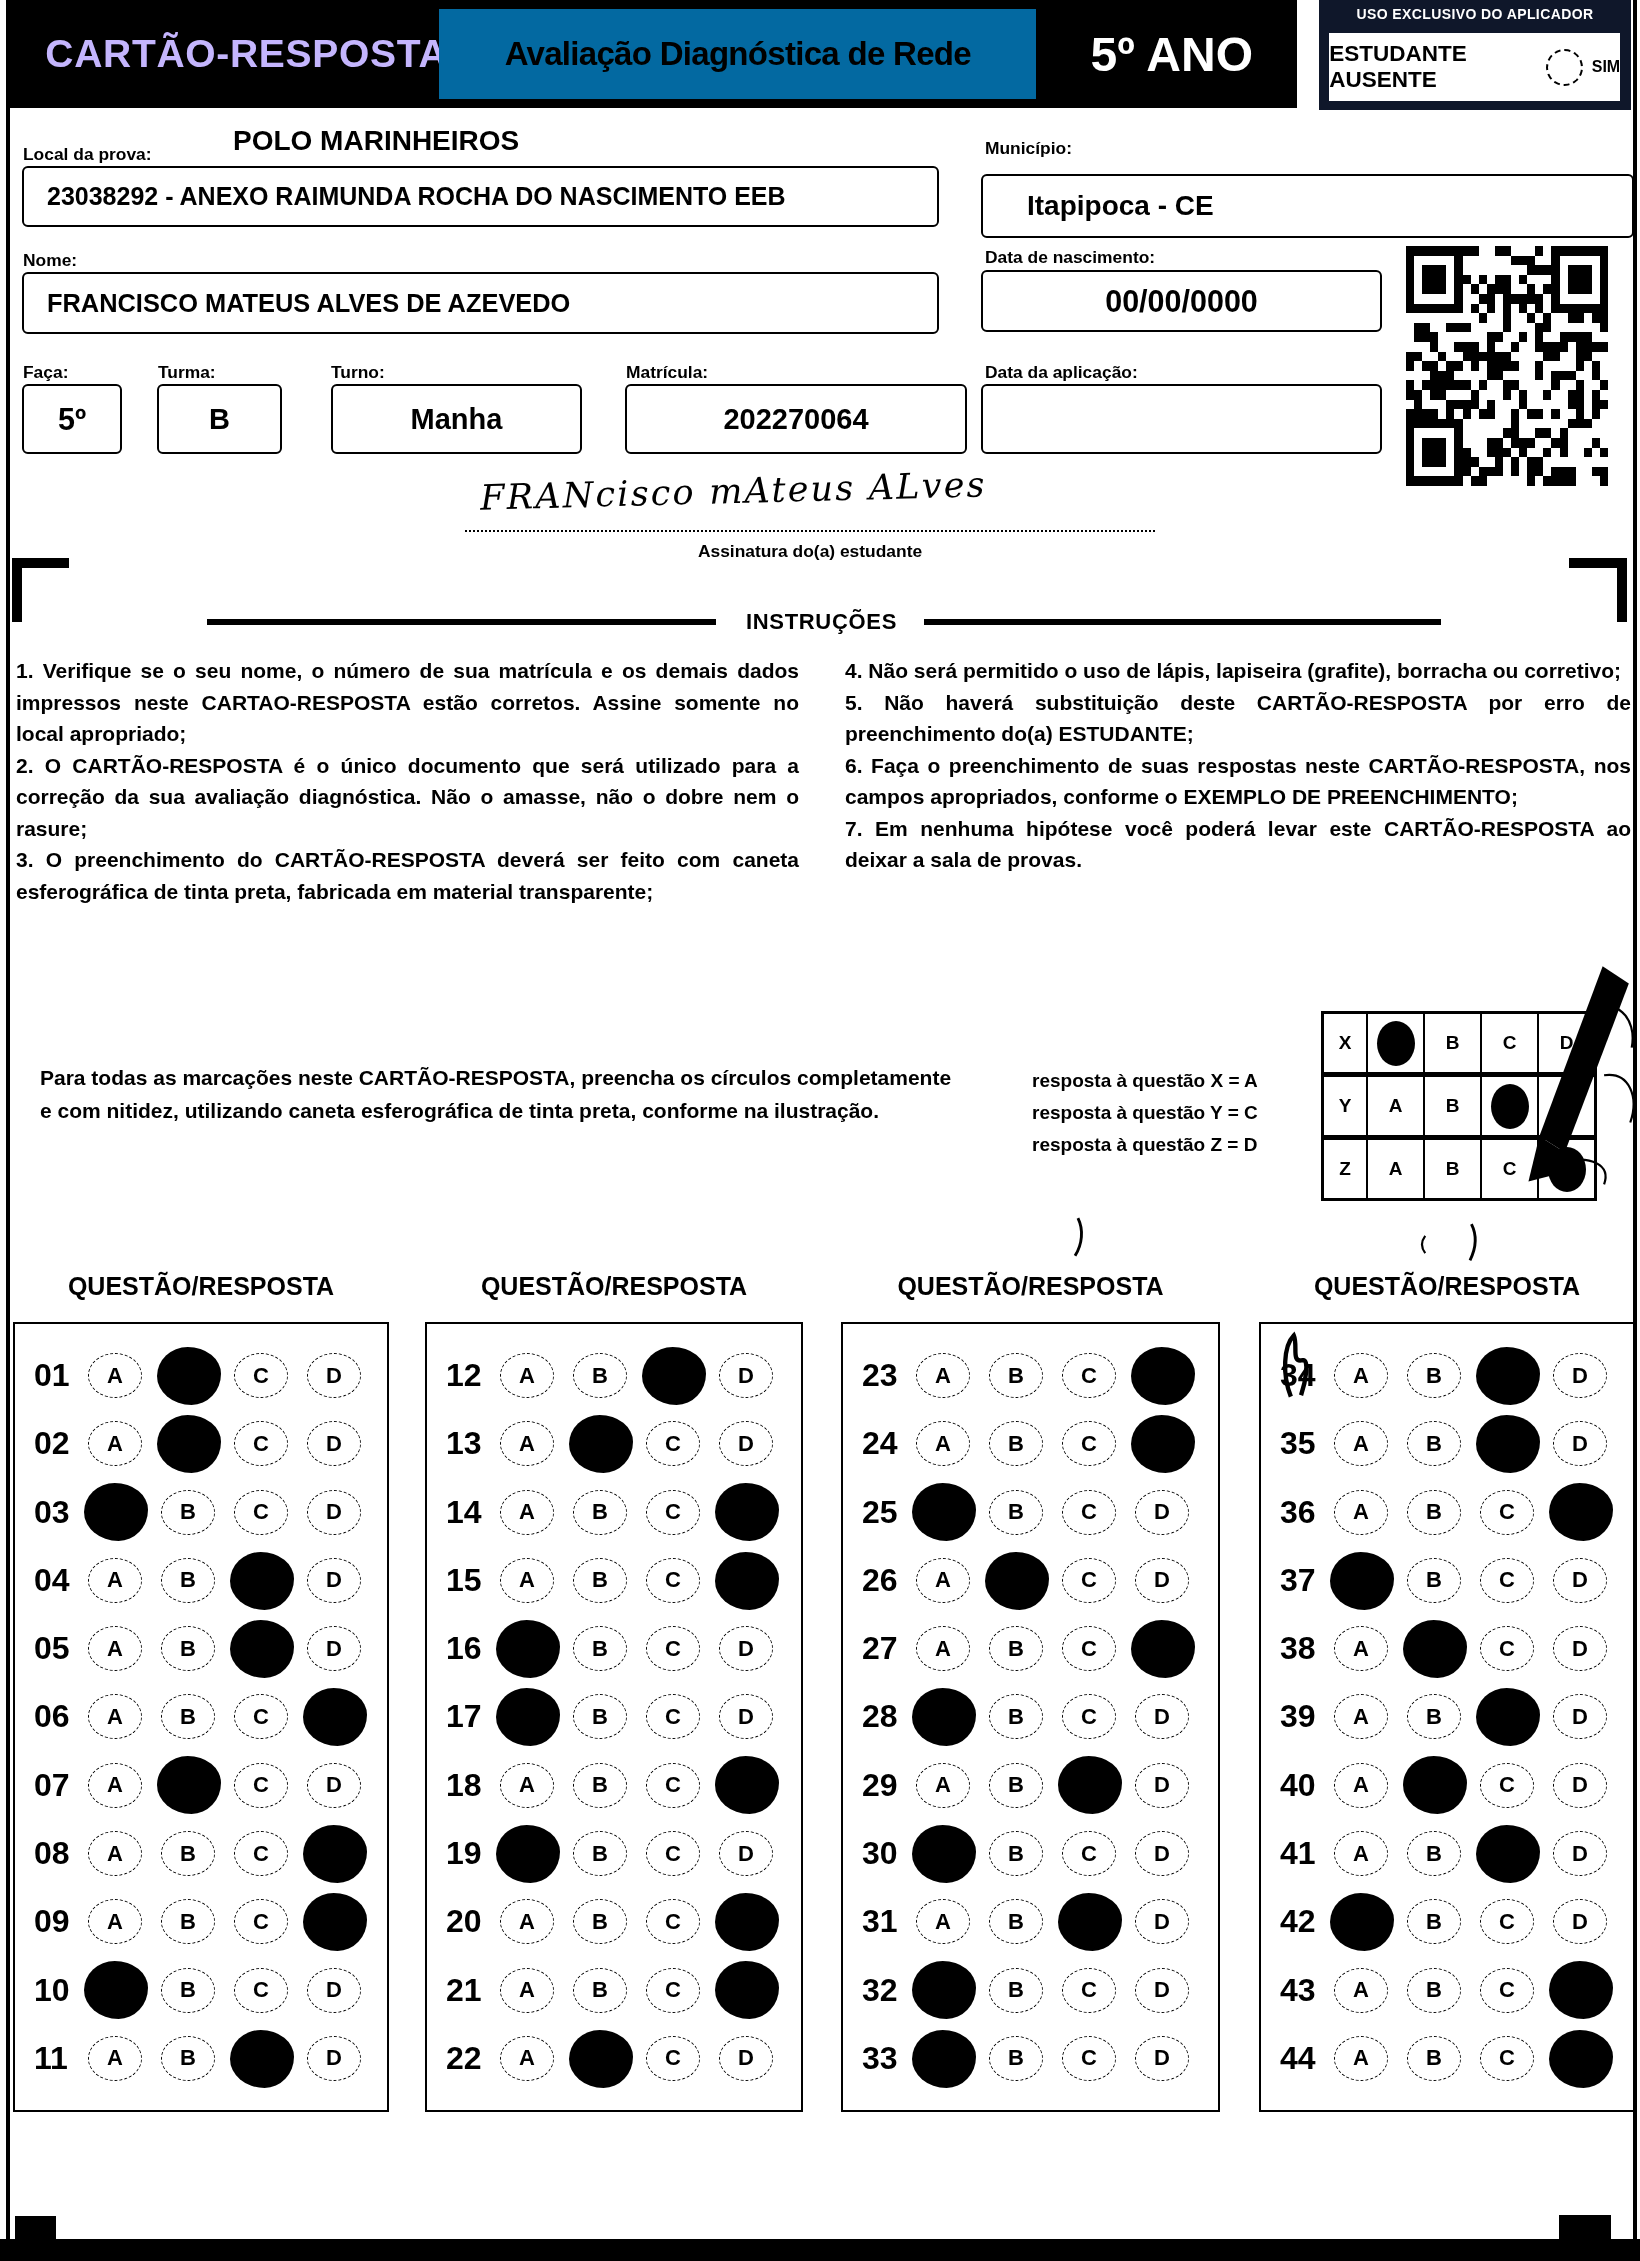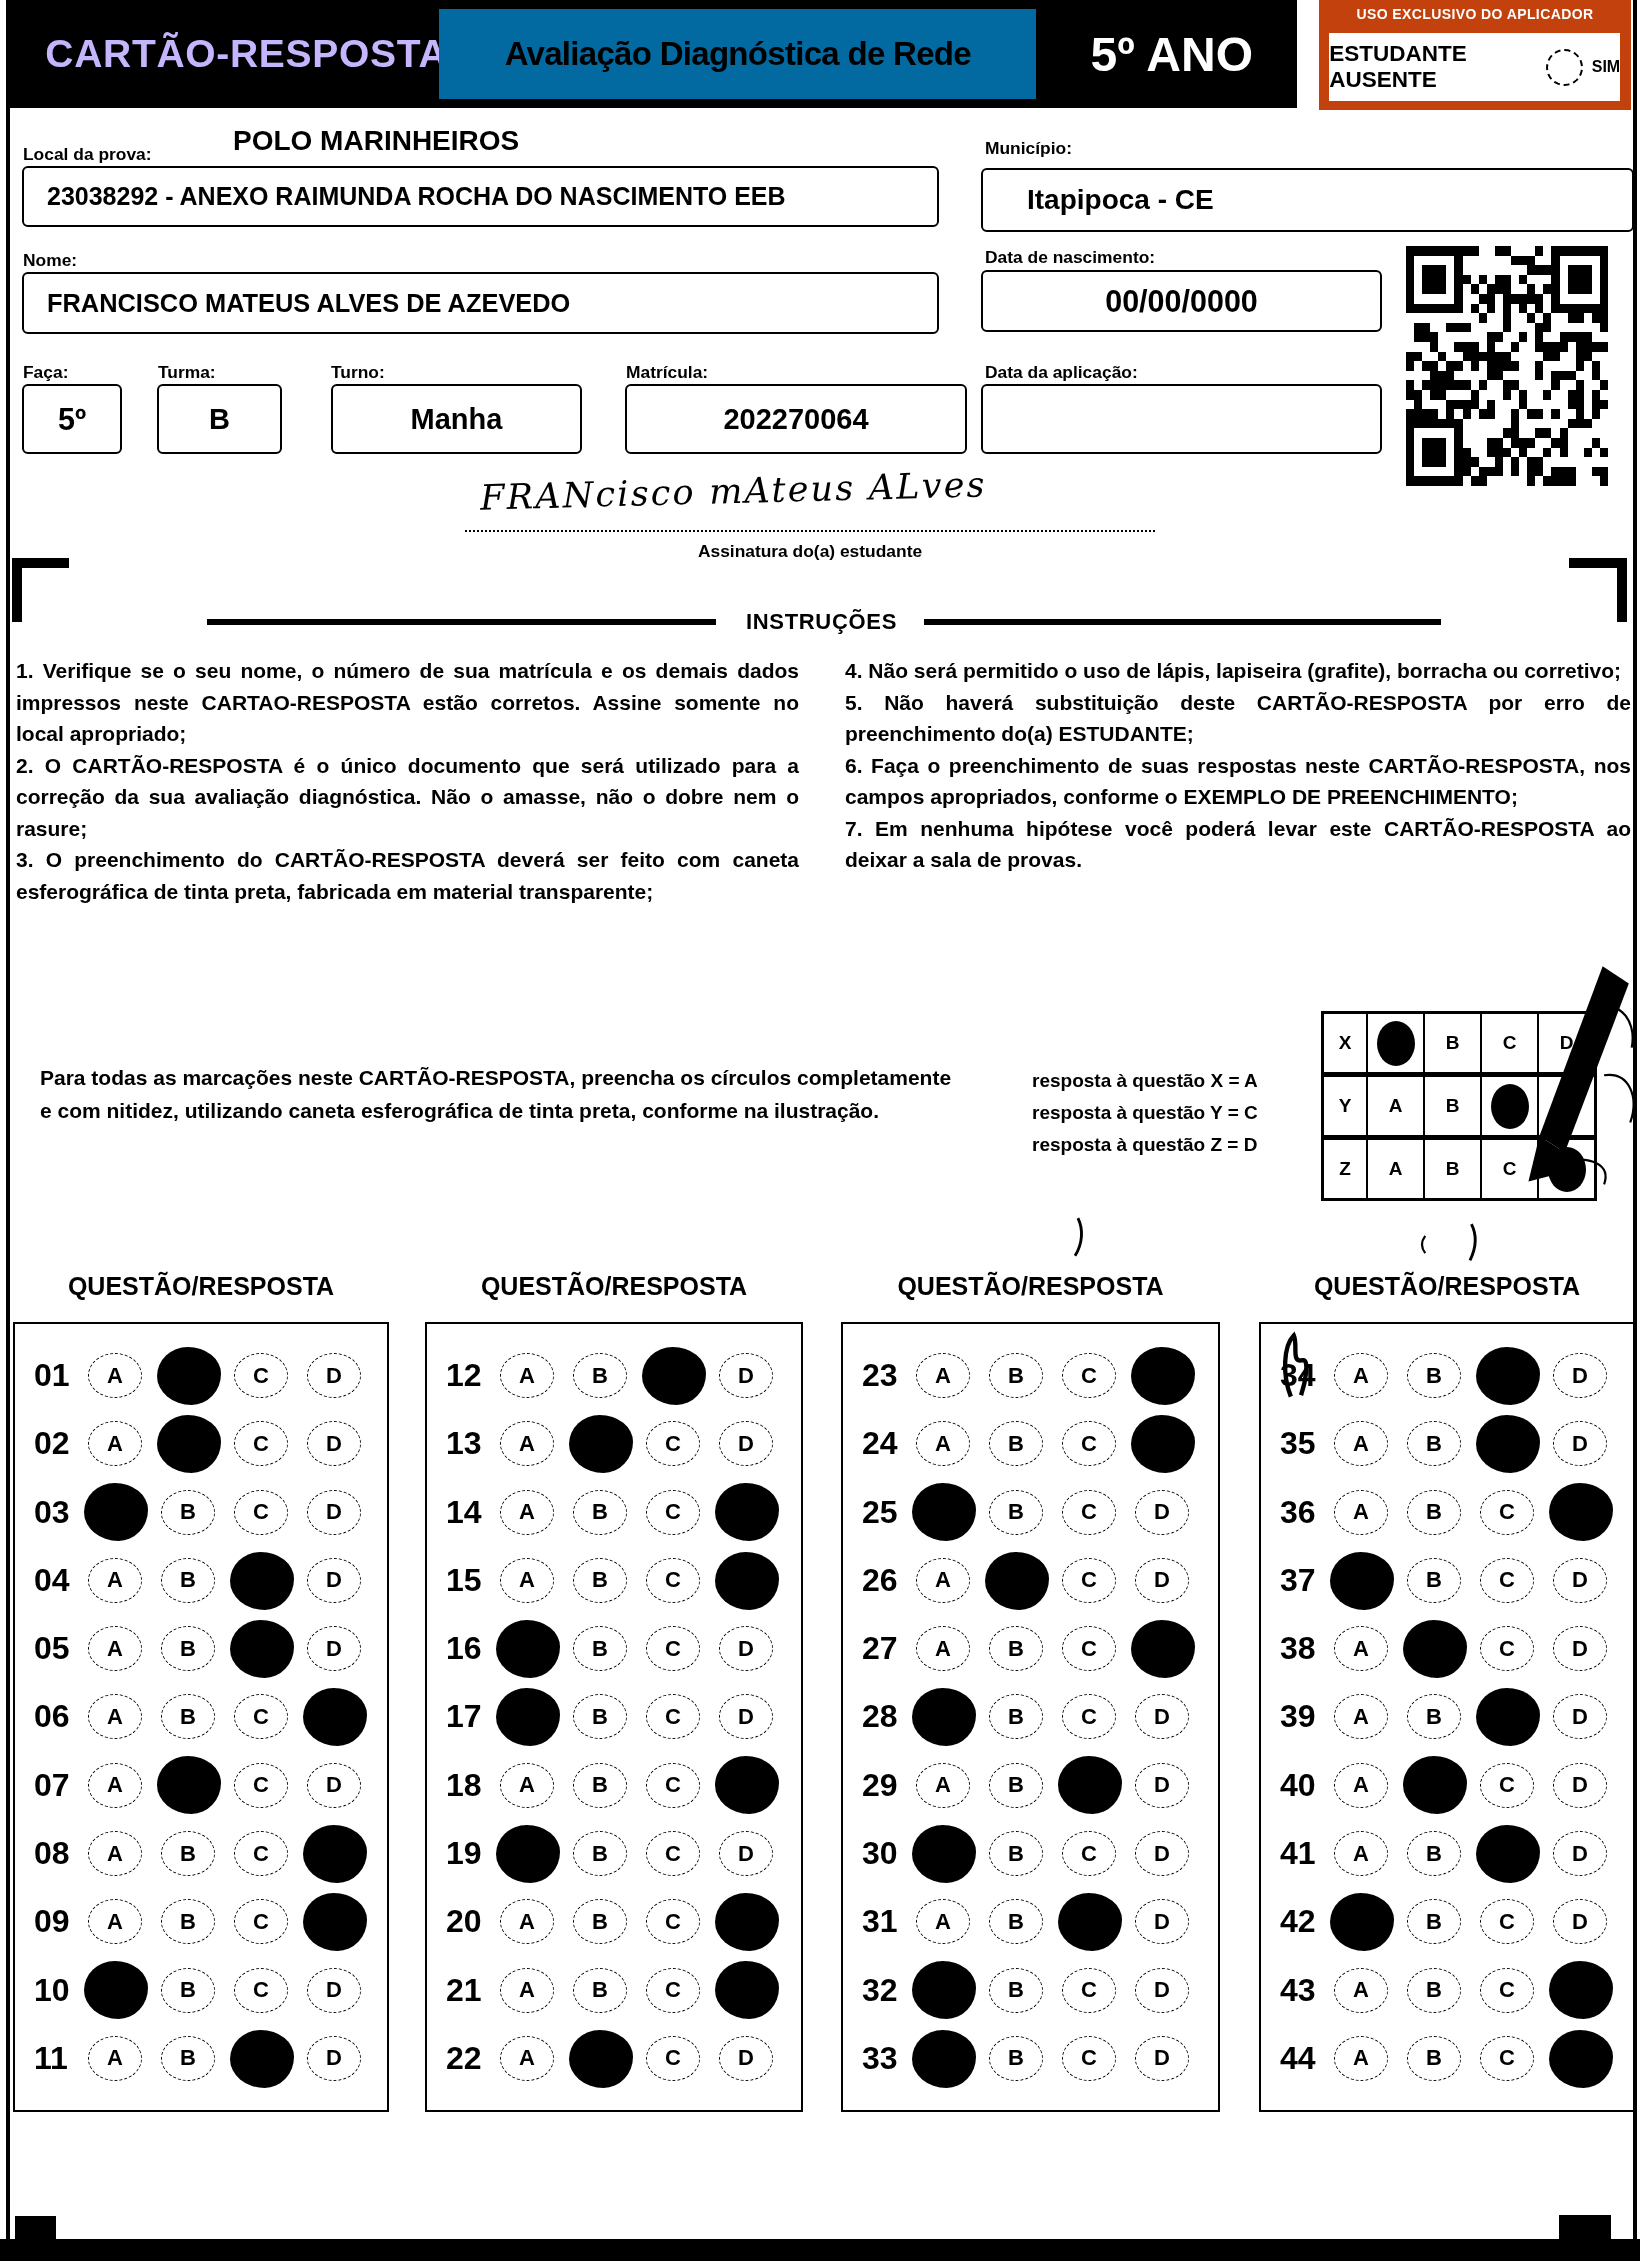--- a/index.html
+++ b/index.html
@@ -5,21 +5,21 @@
   html,body{margin:0;padding:0;background:#e8e8e8;}
   .page{position:relative;width:1641px;height:2261px;background:#fff;font-family:"Liberation Sans",sans-serif;color:#000;overflow:hidden;}
   .abs{position:absolute;}
   .b{font-weight:700;}
 
   
   .hdr-main{left:7.3px;top:0;width:1290px;height:108px;background:#000;}
   .hdr-title{position:absolute;left:38px;top:0;height:108px;display:flex;align-items:center;color:#c4b5fd;font-size:39px;font-weight:700;letter-spacing:0.7px;}
   .hdr-subbox{position:absolute;left:432px;top:8.7px;width:597px;height:90px;background:#0369a1;display:flex;align-items:center;justify-content:center;font-size:33px;font-weight:700;letter-spacing:-0.7px;}
   .hdr-grade{position:absolute;left:1039px;top:0;width:251px;height:108px;display:flex;align-items:center;justify-content:center;color:#fff;font-size:48px;font-weight:700;}
-  .hdr-right{left:1319px;top:0;width:312px;height:110px;background:#c2410c;}
+  .hdr-right{left:1319px;top:0;width:312px;height:110px;background:#0f172a;}
   .uso{position:absolute;left:0;top:5.8px;width:100%;text-align:center;color:#fff;font-size:14px;font-weight:700;letter-spacing:0.4px;}
   .absent-box{position:absolute;left:10.2px;top:33px;width:291px;height:68px;background:#fff;display:flex;align-items:center;justify-content:center;gap:8.7px;}
   .absent-lbl{font-size:22.5px;font-weight:700;}
   .absent-circle{width:33px;height:33px;border:2.2px dashed #000;border-radius:50%;flex:0 0 auto;}
   .absent-sim{font-size:16px;font-weight:700;}
 
   
   .edge{background:#000;}
   .lbl{font-size:17.4px;font-weight:700;}
   .fbox{border:2.9px solid #000;border-radius:5.8px;background:#fff;display:flex;align-items:center;font-weight:700;box-sizing:border-box;}
@@ -77,21 +77,21 @@
       <span class="absent-circle"></span>
       <span class="absent-sim">SIM</span>
     </div>
   </div>
 
   <div class="abs lbl" style="left:23px;top:144px;">Local da prova:</div>
   <div class="abs b" style="left:233px;top:125px;font-size:28px;">POLO MARINHEIROS</div>
   <div class="abs fbox" style="left:22px;top:166px;width:917px;height:61px;padding-left:23px;font-size:25px;">23038292 - ANEXO RAIMUNDA ROCHA DO NASCIMENTO EEB</div>
 
   <div class="abs lbl" style="left:985px;top:138px;">Município:</div>
-  <div class="abs fbox" style="left:981px;top:168px;width:653px;height:64px;padding-left:44px;font-size:28px;">Itapipoca - CE</div>
+  <div class="abs fbox" style="left:981px;top:174px;width:653px;height:64px;padding-left:44px;font-size:28px;">Itapipoca - CE</div>
 
   <div class="abs lbl" style="left:23px;top:250px;">Nome:</div>
   <div class="abs fbox" style="left:22px;top:272px;width:917px;height:62px;padding-left:23px;font-size:25.4px;">FRANCISCO MATEUS ALVES DE AZEVEDO</div>
 
   <div class="abs lbl" style="left:985px;top:247px;">Data de nascimento:</div>
   <div class="abs fbox" style="left:981px;top:270px;width:401px;height:62px;justify-content:center;font-size:30.5px;">00/00/0000</div>
 
   <div class="abs qr" id="qr" style="left:1406px;top:246px;width:202px;height:240px;">
       <div class="qm"></div>
       <div class="qm"></div>

